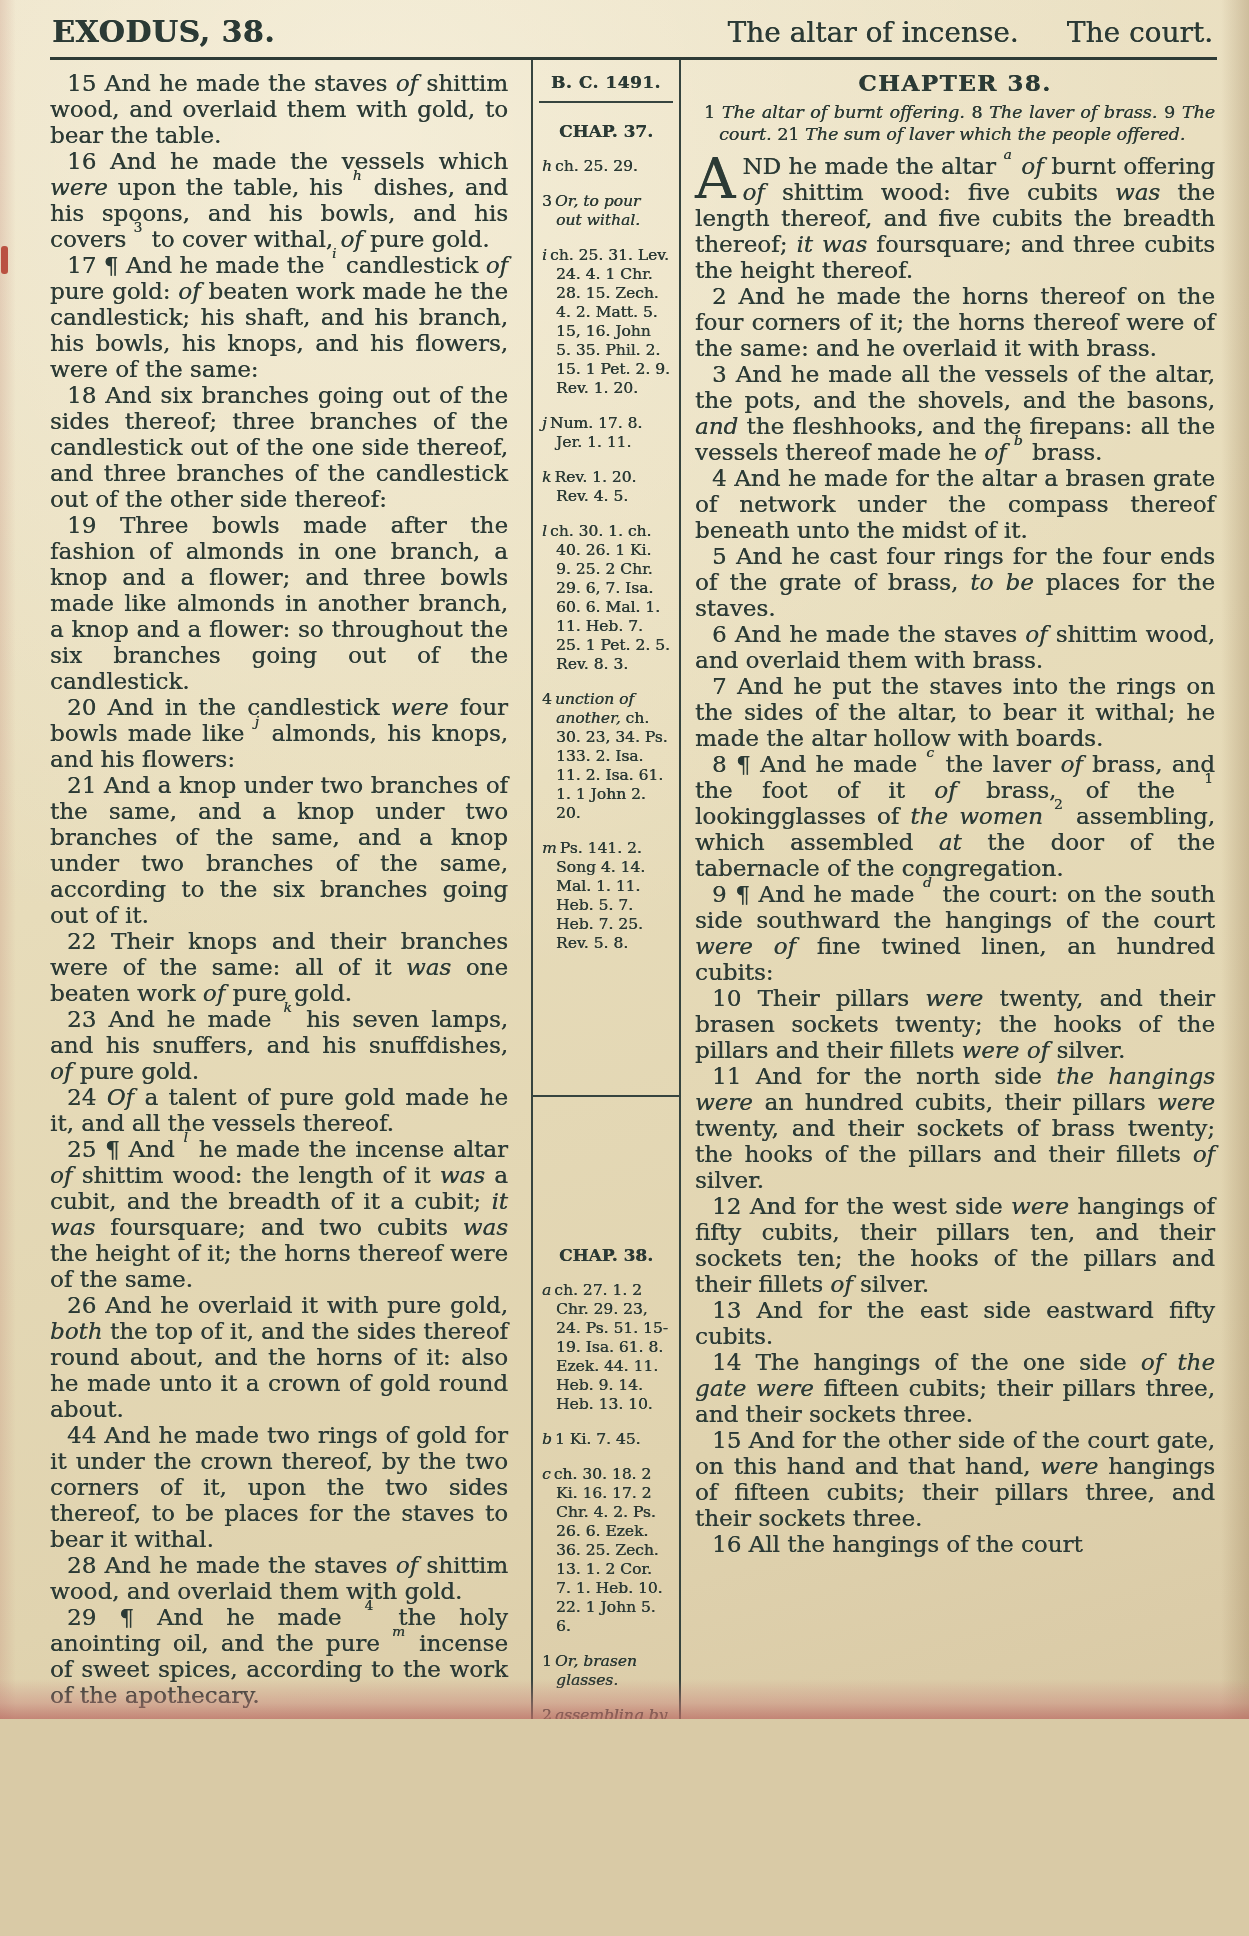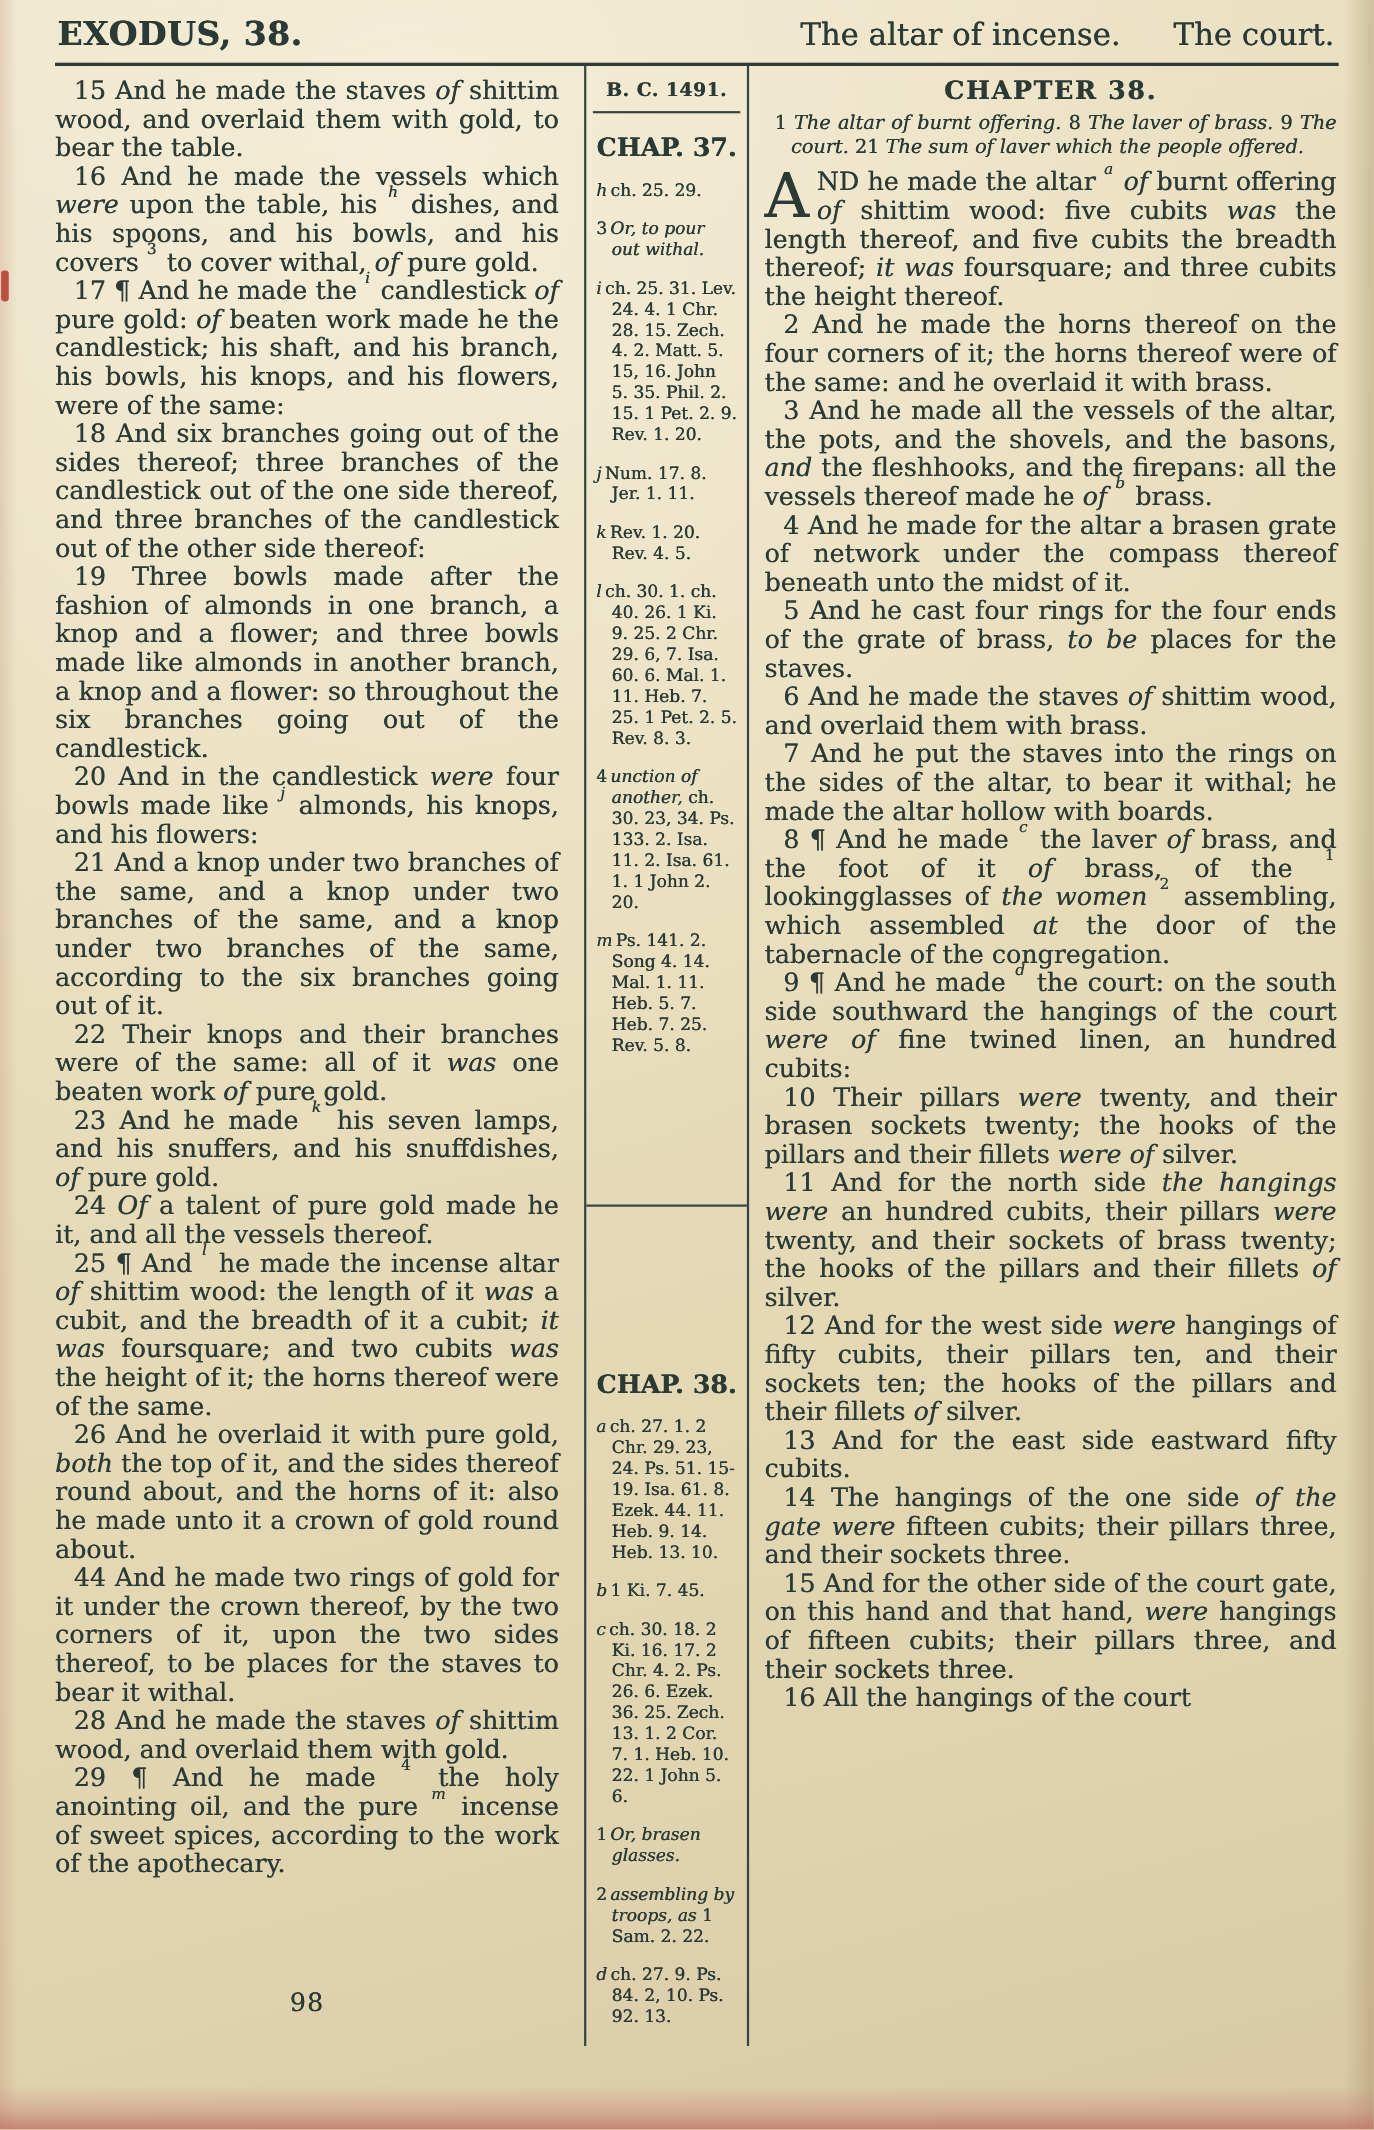--- a/index.html
+++ b/index.html
@@ -1,18 +1,18 @@
 <!DOCTYPE html>
 <html><head>
 <meta charset="utf-8">
 <style>
   html,body{margin:0;padding:0;background:#d9caa6;}
   .page{
     position:relative;
-    width:1249px;height:1936px;
+    width:1249px;height:1719px;
     margin:0 auto;
     overflow:hidden;
     box-sizing:border-box;
     background:
       radial-gradient(120% 90% at 30% 8%, rgba(255,252,240,0.45) 0%, rgba(255,252,240,0) 55%),
       linear-gradient(165deg,#ece2c6 0%, #e7dcba 45%, #e0d3af 80%, #d9c9a5 100%);
     font-family:"DejaVu Serif","Liberation Serif",serif;
     color:#2b3a35;
   }
   .content{position:relative;padding:10px 30px 0 48px;}
@@ -31,21 +31,21 @@
   .mid-col{
     width:150px;flex-shrink:0;position:relative;
     border-left:2px solid #36443f;border-right:2px solid #36443f;
     padding:0 9px;box-sizing:border-box;margin-left:15px;
   }
   .bc-label{
     text-align:center;font-weight:bold;font-size:17px;letter-spacing:0.5px;
     padding:12px 0 9px;margin:0 -3px;border-bottom:2px solid #36443f;
     text-shadow:0.3px 0 0 currentColor;
   }
-  .chap-label{text-align:center;font-weight:bold;font-size:23px;margin-top:18px;text-shadow:0.3px 0 0 currentColor;}
+  .chap-label{text-align:center;font-weight:bold;font-size:17px;margin-top:18px;text-shadow:0.3px 0 0 currentColor;}
   .ref-group{font-size:15.5px;line-height:19px;margin-top:16px;padding-left:14px;text-indent:-14px;text-shadow:0.35px 0 0 currentColor;}
   .ref-key{margin-right:3px;}
   .ref-key.lettered{font-style:italic;}
   .mid-rule{position:absolute;left:0;right:0;top:1035px;border:none;border-top:2px solid #36443f;margin:0;}
   .chap38-block{position:absolute;top:1185px;left:9px;right:9px;}
   .chap38-block .chap-label{margin-top:0;}
   
   .chapter-heading{text-align:center;font-weight:bold;font-size:23px;letter-spacing:1.5px;margin:2px 0 6px;text-shadow:0.4px 0 0 currentColor;}
   .chapter-summary{font-size:17.5px;line-height:21.5px;text-align:justify;padding-left:24px;text-indent:-15px;margin:0 0 8px 0;text-shadow:0.3px 0 0 currentColor;}
   .verse.first{text-indent:0;}

